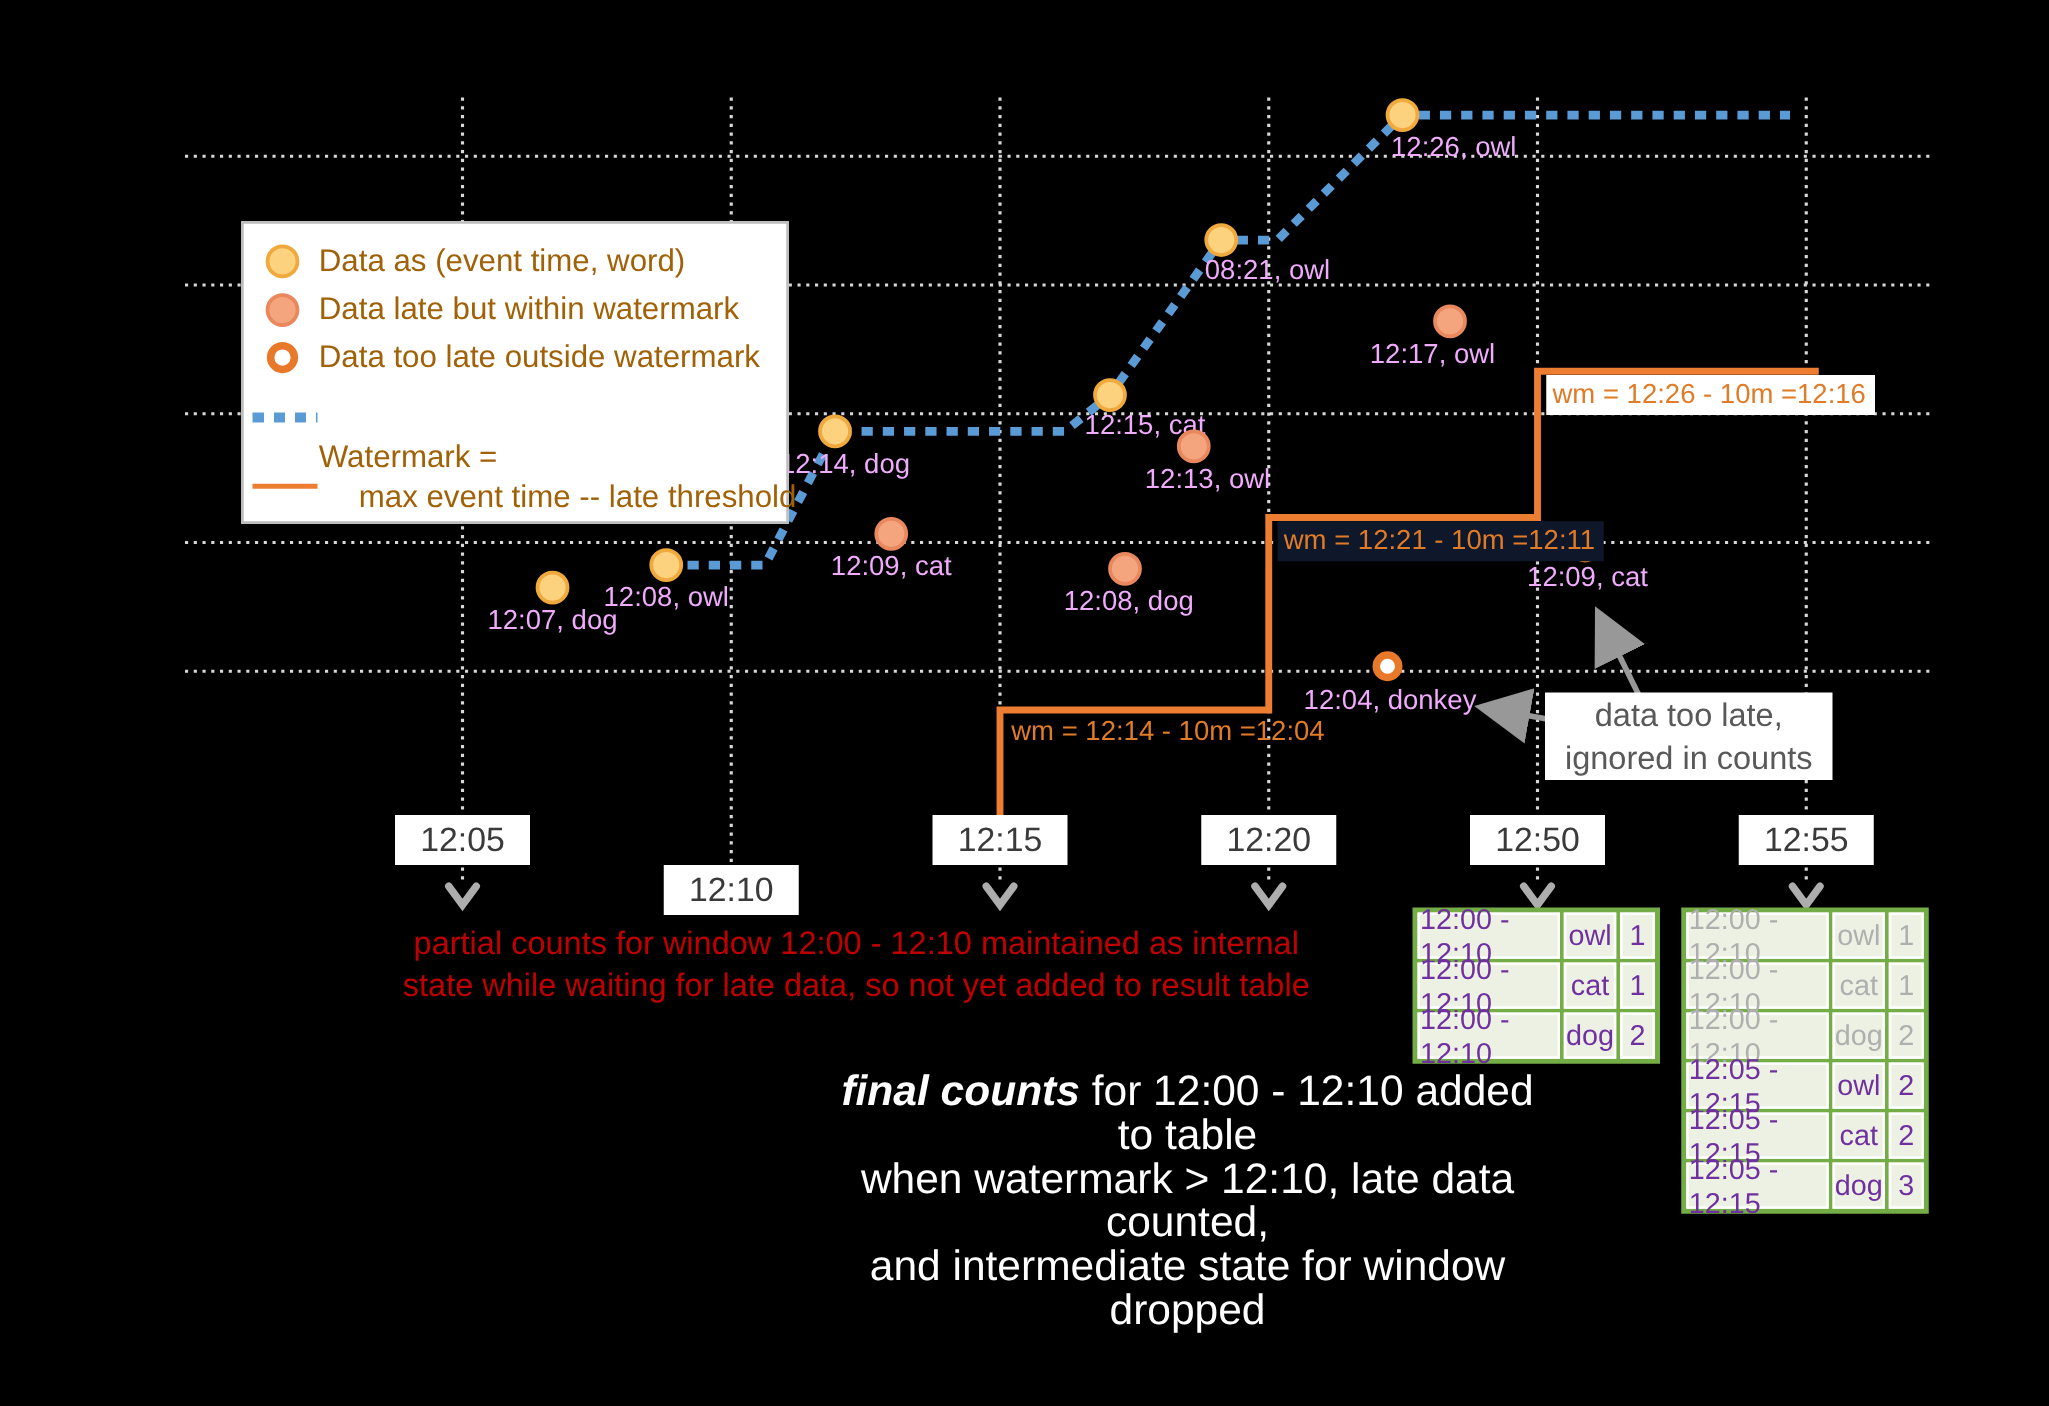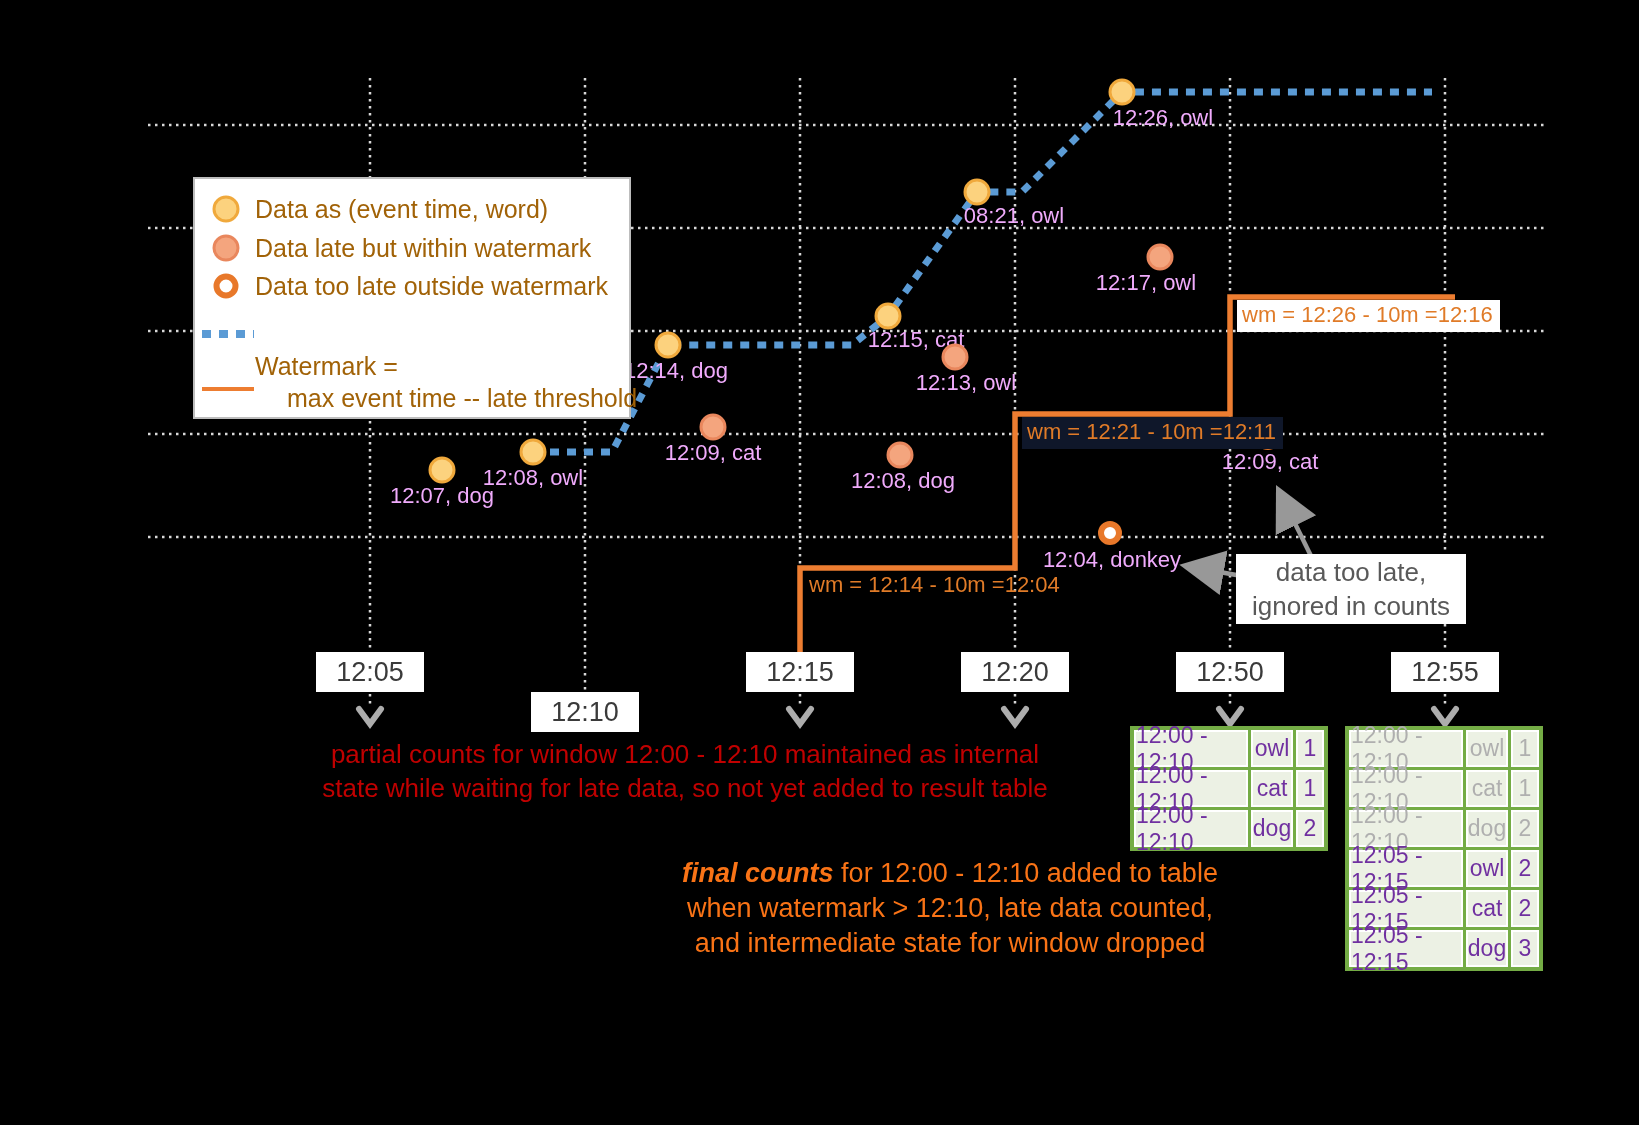--- a/index.html
+++ b/index.html
@@ -32,22 +32,22 @@
   .lg-on-time{width:27px;height:27px;background:#FCD27E;border:3px solid #F0A93C;}
   .lg-late{width:27px;height:27px;background:#F4A57E;border:3px solid #E9875D;}
   .lg-too-late{width:25px;height:25px;background:#fff;border:6px solid #E8782A;}
   .lg-blue-sample{position:absolute;left:7px;width:52px;height:8px;
       background:repeating-linear-gradient(90deg,#5B9BD5 0 9px,transparent 9px 17px);}
   .lg-orange-sample{position:absolute;left:7px;width:52px;height:4px;background:#ED7D31;}
 
   
   #partial-note{left:318px;top:737px;width:734px;text-align:center;color:#C00000;
                 font-size:26px;line-height:34px;z-index:2;}
-  #final-note{left:668px;top:856px;width:564px;text-align:center;color:#f97316;
-              font-size:27px;line-height:35px;z-index:2;}
+  #final-note{left:668px;top:856px;width:564px;text-align:center;color:#ffffff;
+              font-size:34px;line-height:35px;z-index:2;}
   #final-note .hl{font-weight:bold;font-style:italic;}
 
   
   #too-late-note{left:1236px;top:554px;width:230px;height:70px;background:#ffffff;color:#595959;
                  font-size:26px;line-height:34px;display:flex;flex-direction:column;
                  align-items:center;justify-content:center;z-index:3;}
 
   
   .result-table{position:absolute;background:#74AC45;padding:4px;display:grid;grid-gap:3px;z-index:3;}
   .rt-row{display:grid;grid-template-columns:114px 42px 28px;grid-gap:3px;}

